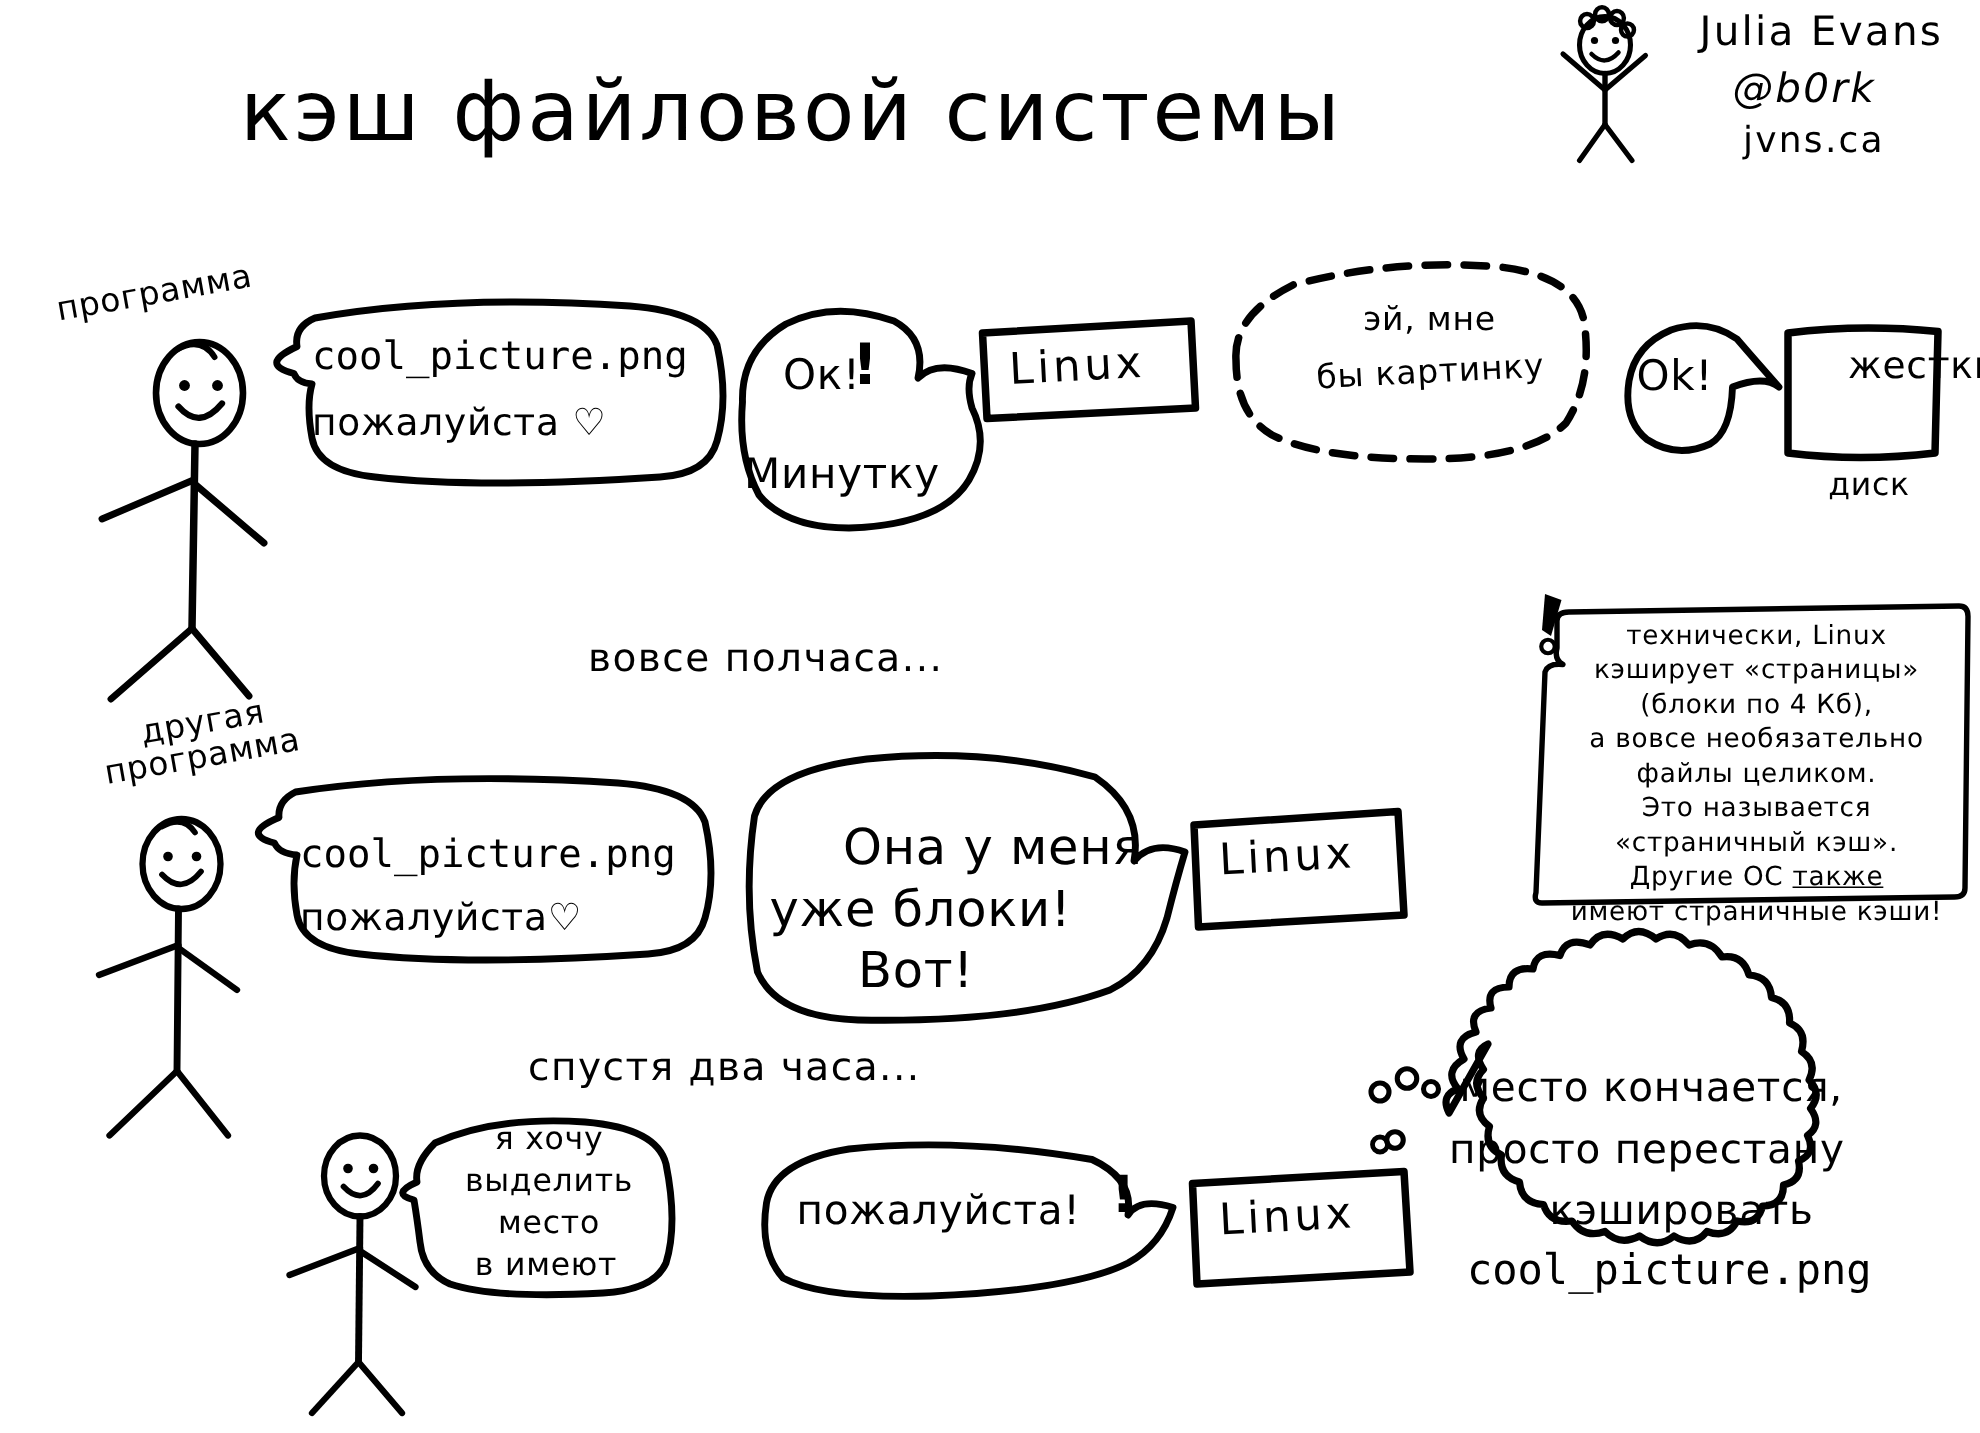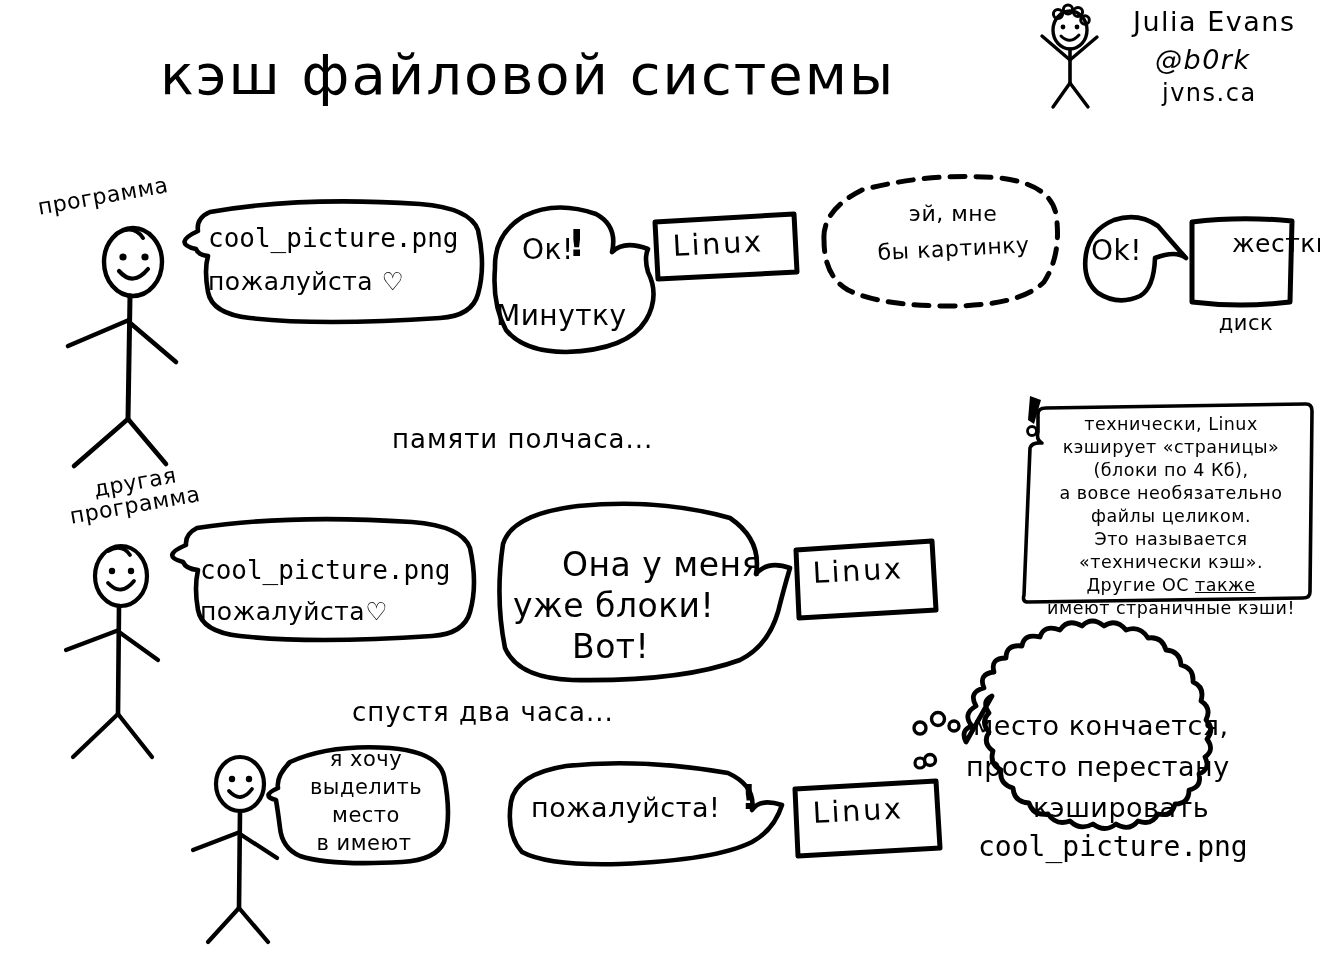--- a/index.html
+++ b/index.html
@@ -281,29 +281,29 @@
   <div class="txt boxlabel rot-c" style="left:672px; top:230px;">Linux</div>
 
   <div class="txt small-bub" style="left:873px; top:200px; width:160px; font-size:22px;">эй, мне</div>
   <div class="txt small-bub rot-c" style="left:858px; top:240px; width:190px; font-size:22px;">бы картинку</div>
 
   <div class="txt bubble-txt" style="left:1091px; top:235px; font-size:28px;">Ok!</div>
 
   <div class="txt small-bub" style="left:1196px; top:228px; width:96px; font-size:25px;margin-left:36px;">жесткий</div>
   <div class="txt small-bub" style="left:1196px; top:270px; width:100px; font-size:21px;margin-top:40px;">диск</div>
 
-  <div class="txt interlude" style="left:392px; top:425px;">памяти полчаса...</div>
+  <div class="txt interlude" style="left:392px; top:425px;">вовсе полчаса...</div>
 
   <div class="txt note-txt" style="left:1040px; top:413px; width:262px;">технически, Linux</div>
   <div class="txt note-txt" style="left:1040px; top:436px; width:262px;">кэширует «страницы»</div>
   <div class="txt note-txt" style="left:1040px; top:459px; width:262px;">(блоки по 4 Кб),</div>
   <div class="txt note-txt" style="left:1032px; top:482px; width:278px;">а вовсе необязательно</div>
   <div class="txt note-txt" style="left:1040px; top:505px; width:262px;">файлы целиком.</div>
   <div class="txt note-txt" style="left:1040px; top:528px; width:262px;">Это называется</div>
-  <div class="txt note-txt" style="left:1040px; top:551px; width:262px;">«технически кэш».</div>
+  <div class="txt note-txt" style="left:1040px; top:551px; width:262px;">«страничный кэш».</div>
   <div class="txt note-txt" style="left:1032px; top:574px; width:278px;"><span>Другие ОС </span><span class="underline-tak">также</span></div>
   <div class="txt note-txt" style="left:1026px; top:597px; width:290px;">имеют страничные кэши!</div>
 
   <div class="txt label-small rot-b" style="left:92px; top:478px;">другая</div>
   <div class="txt label-small rot-b" style="left:68px; top:505px;">программа</div>
 
   <div class="txt mono" style="left:200px; top:556px;">cool_picture.png</div>
   <div class="txt bubble-txt" style="left:200px; top:598px;">пожалуйста♡</div>
 
   <div class="txt bubble-txt" style="left:528px; top:547px; font-size:33px;margin-left:34px;">Она у меня</div>

